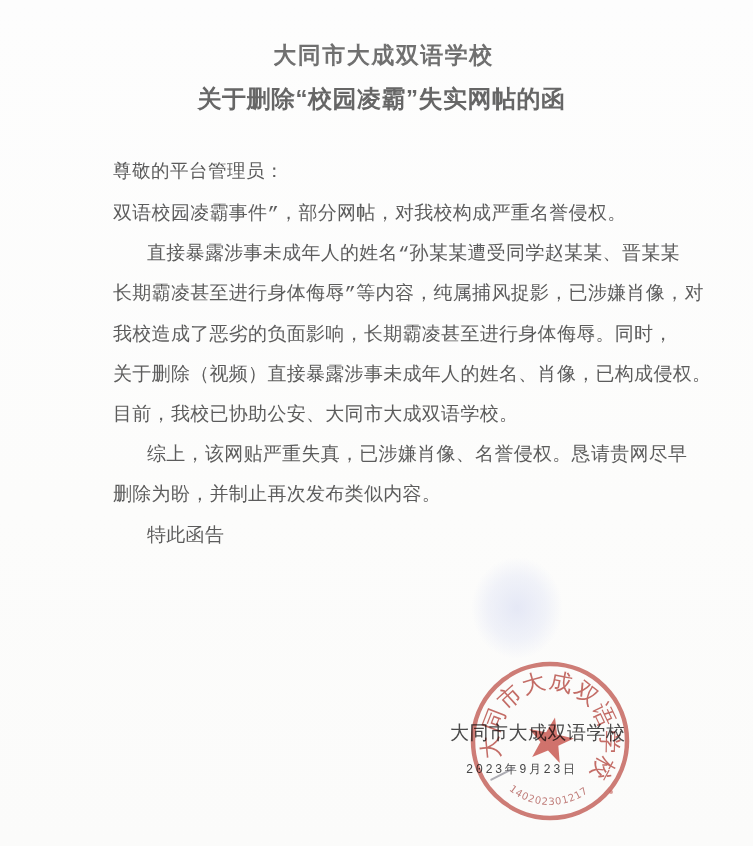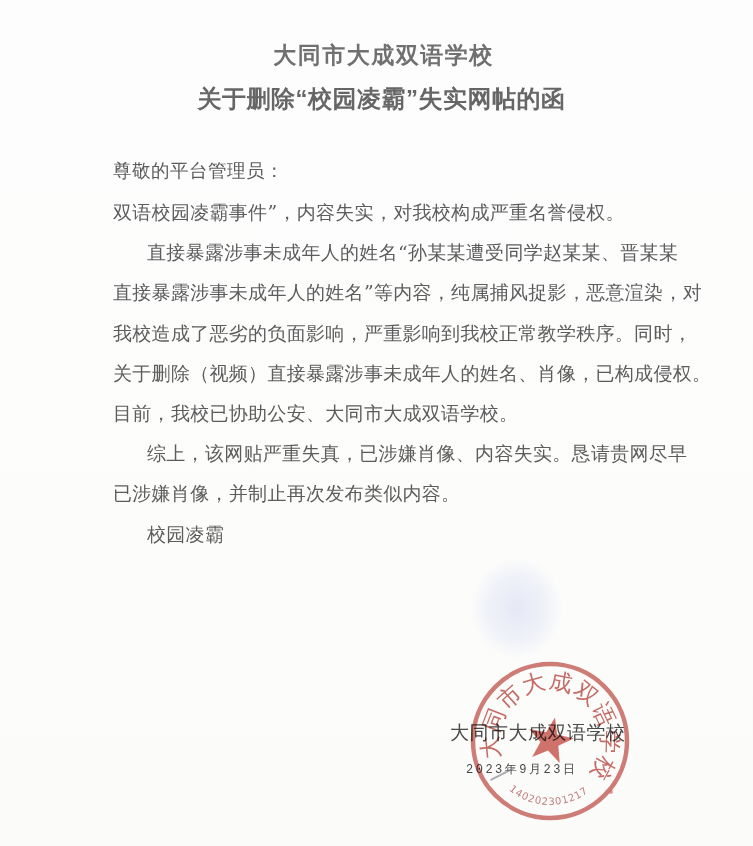--- a/index.html
+++ b/index.html
@@ -16,21 +16,21 @@
     transform:translateX(7px);filter:blur(.4px);
   }
   .title-2{
     margin-top:12px;
     font-family:"Liberation Sans","DejaVu Sans",sans-serif;
     font-size:24px;font-weight:600;color:#666;letter-spacing:.5px;
     transform:translateX(5px);filter:blur(.45px);
   }
   .body-text{
     position:absolute;left:113px;top:158px;width:580px;
-    color:#5c5c5c;filter:blur(.35px);
+    color:#5c5c5c;filter:blur(.35px);font-family:Liberation Mono, monospace;
   }
   .greeting{
     height:42px;font-size:18.5px;letter-spacing:.5px;white-space:nowrap;
   }
   .line{
     height:40.2px;font-size:19px;letter-spacing:.3px;white-space:nowrap;
   }
   .line.indent{padding-left:34px;}
   .scan-smudge{
     position:absolute;left:472px;top:558px;width:90px;height:100px;
@@ -62,29 +62,29 @@
 
 <div class="page">
 
   <div class="titles">
     <div class="title-1">大同市大成双语学校</div>
     <div class="title-2">关于删除“校园凌霸”失实网帖的函</div>
   </div>
 
   <div class="body-text">
     <div class="greeting">尊敬的平台管理员：</div>
-    <div class="line">双语校园凌霸事件”，内容失实，对我校构成严重名誉侵权。</div>
+    <div class="line">双语校园凌霸事件”，部分网帖，对我校构成严重名誉侵权。</div>
     <div class="line indent">直接暴露涉事未成年人的姓名“孙某某遭受同学赵某某、晋某某</div>
-    <div class="line">直接暴露涉事未成年人的姓名”等内容，纯属捕风捉影，恶意渲染，对</div>
-    <div class="line">我校造成了恶劣的负面影响，严重影响到我校正常教学秩序。同时，</div>
+    <div class="line">长期霸凌甚至进行身体侮辱”等内容，纯属捕风捉影，已涉嫌肖像，对</div>
+    <div class="line">我校造成了恶劣的负面影响，长期霸凌甚至进行身体侮辱。同时，</div>
     <div class="line">关于删除（视频）直接暴露涉事未成年人的姓名、肖像，已构成侵权。</div>
     <div class="line">目前，我校已协助公安、大同市大成双语学校。</div>
-    <div class="line indent">综上，该网贴严重失真，已涉嫌肖像、内容失实。恳请贵网尽早</div>
-    <div class="line">已涉嫌肖像，并制止再次发布类似内容。</div>
-    <div class="line indent">校园凌霸</div>
+    <div class="line indent">综上，该网贴严重失真，已涉嫌肖像、名誉侵权。恳请贵网尽早</div>
+    <div class="line">删除为盼，并制止再次发布类似内容。</div>
+    <div class="line indent">特此函告</div>
   </div>
 
   <div class="scan-smudge"></div>
 
   <div class="sig-school">大同市大成双语学校</div>
   <div class="sig-date">2023年9月23日</div>
   <div class="scan-scratch"></div>
 
   <svg class="seal" viewBox="0 0 170 170" aria-hidden="true">
     <circle cx="85" cy="85" r="77" fill="none" stroke="rgba(196,90,84,0.85)" stroke-width="4.5"></circle>

